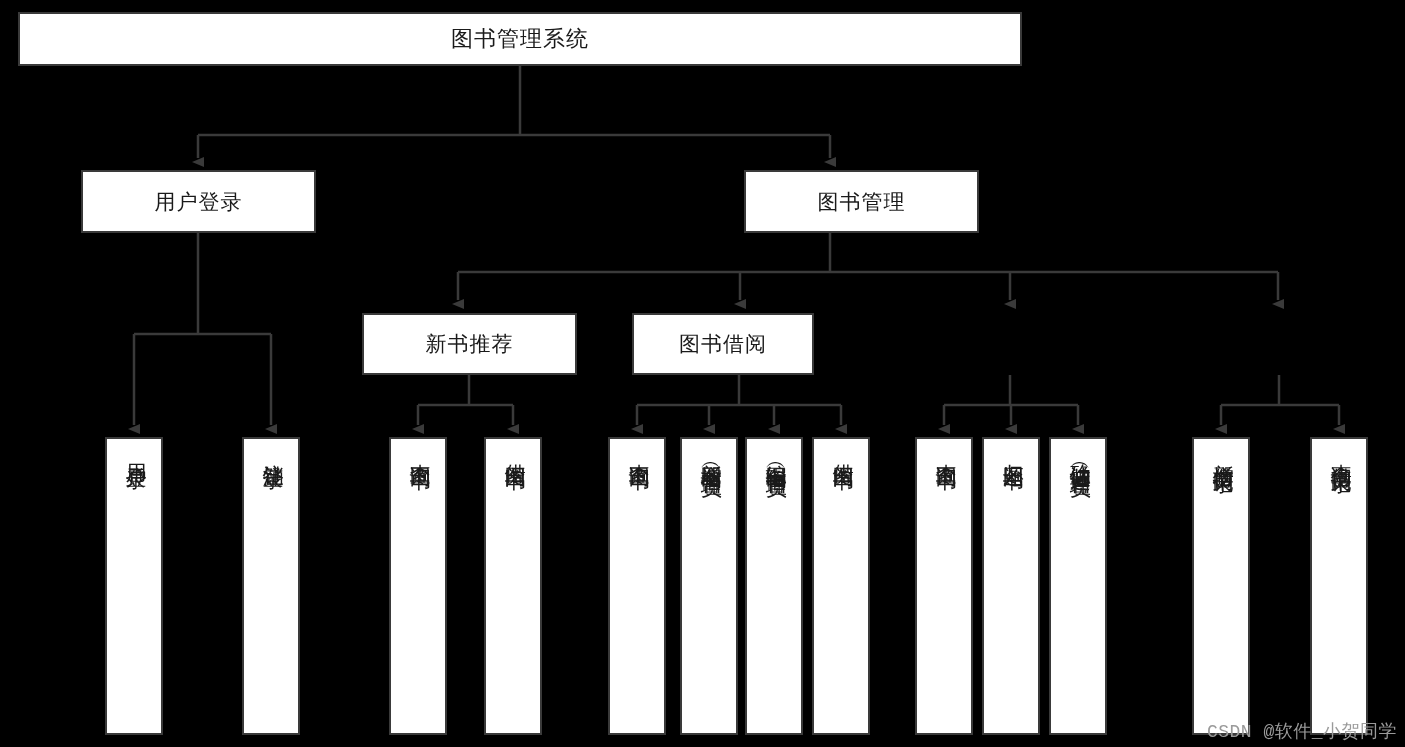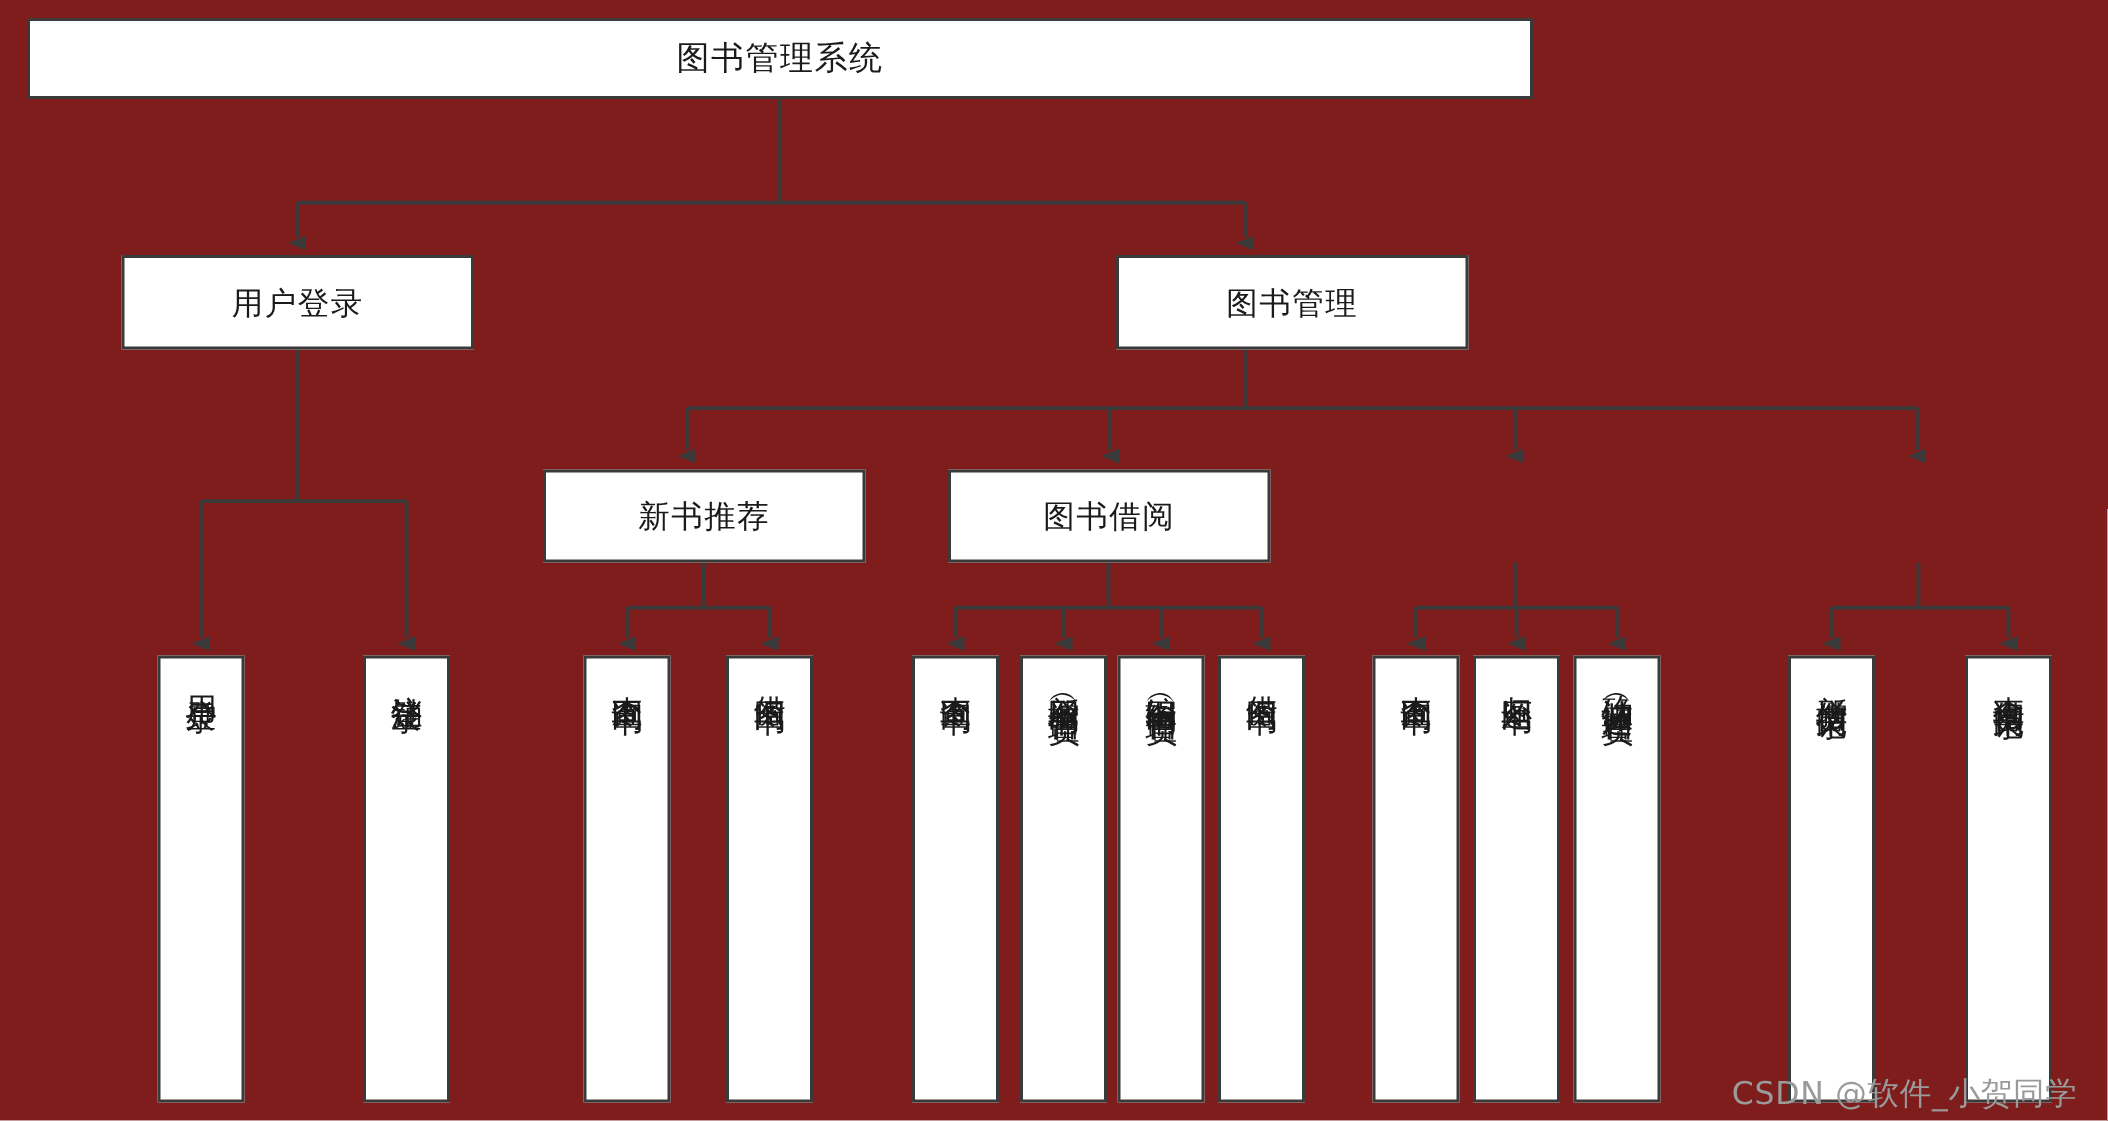--- a/index.html
+++ b/index.html
@@ -7,22 +7,23 @@
     padding: 0;
     background: #ffffff;
   }
   body {
     font-family: "DejaVu Sans", "Liberation Sans", sans-serif;
   }
   #canvas {
     position: relative;
     width: 1405px;
     height: 747px;
-    background: #7f1d1d;
+    background: #000000;
     overflow: hidden;
+    font-family: Liberation Mono, monospace;
   }
   svg.wires {
     position: absolute;
     left: 0;
     top: 0;
     width: 1405px;
     height: 747px;
     pointer-events: none;
   }
   .node {
@@ -51,23 +52,23 @@
     line-height: 1.16;
     letter-spacing: 2px;
     white-space: nowrap;
     text-align: center;
   }
   .node.root {
     font-size: 22px;
   }
   .watermark {
     position: absolute;
-    right: 20px;
+    right: 8px;
     bottom: 4px;
-    font-size: 21px;
+    font-size: 18px;
     color: #9a9a9a;
     white-space: nowrap;
     letter-spacing: 0.5px;
   }
 </style>
 </head>
 <body>
 
 <div id="canvas">
 
@@ -133,21 +134,21 @@
   </div>
 
   <div class="node horiz" style="left:744px; top:170px; width:235px; height:63px;">
     <span>图书管理</span>
   </div>
 
   <div class="node horiz" style="left:362px; top:313px; width:215px; height:62px;">
     <span>新书推荐</span>
   </div>
 
-  <div class="node horiz" style="left:632px; top:313px; width:215px; height:62px;">
+  <div class="node horiz" style="left:632px; top:313px; width:182px; height:62px;">
     <span>图书借阅</span>
   </div>
 
 
 
   <div class="node vert" style="left:105px; top:437px; width:58px; height:298px;">
     <span class="vtext">用户登录</span>
   </div>
 
   <div class="node vert" style="left:242px; top:437px; width:58px; height:298px;">

